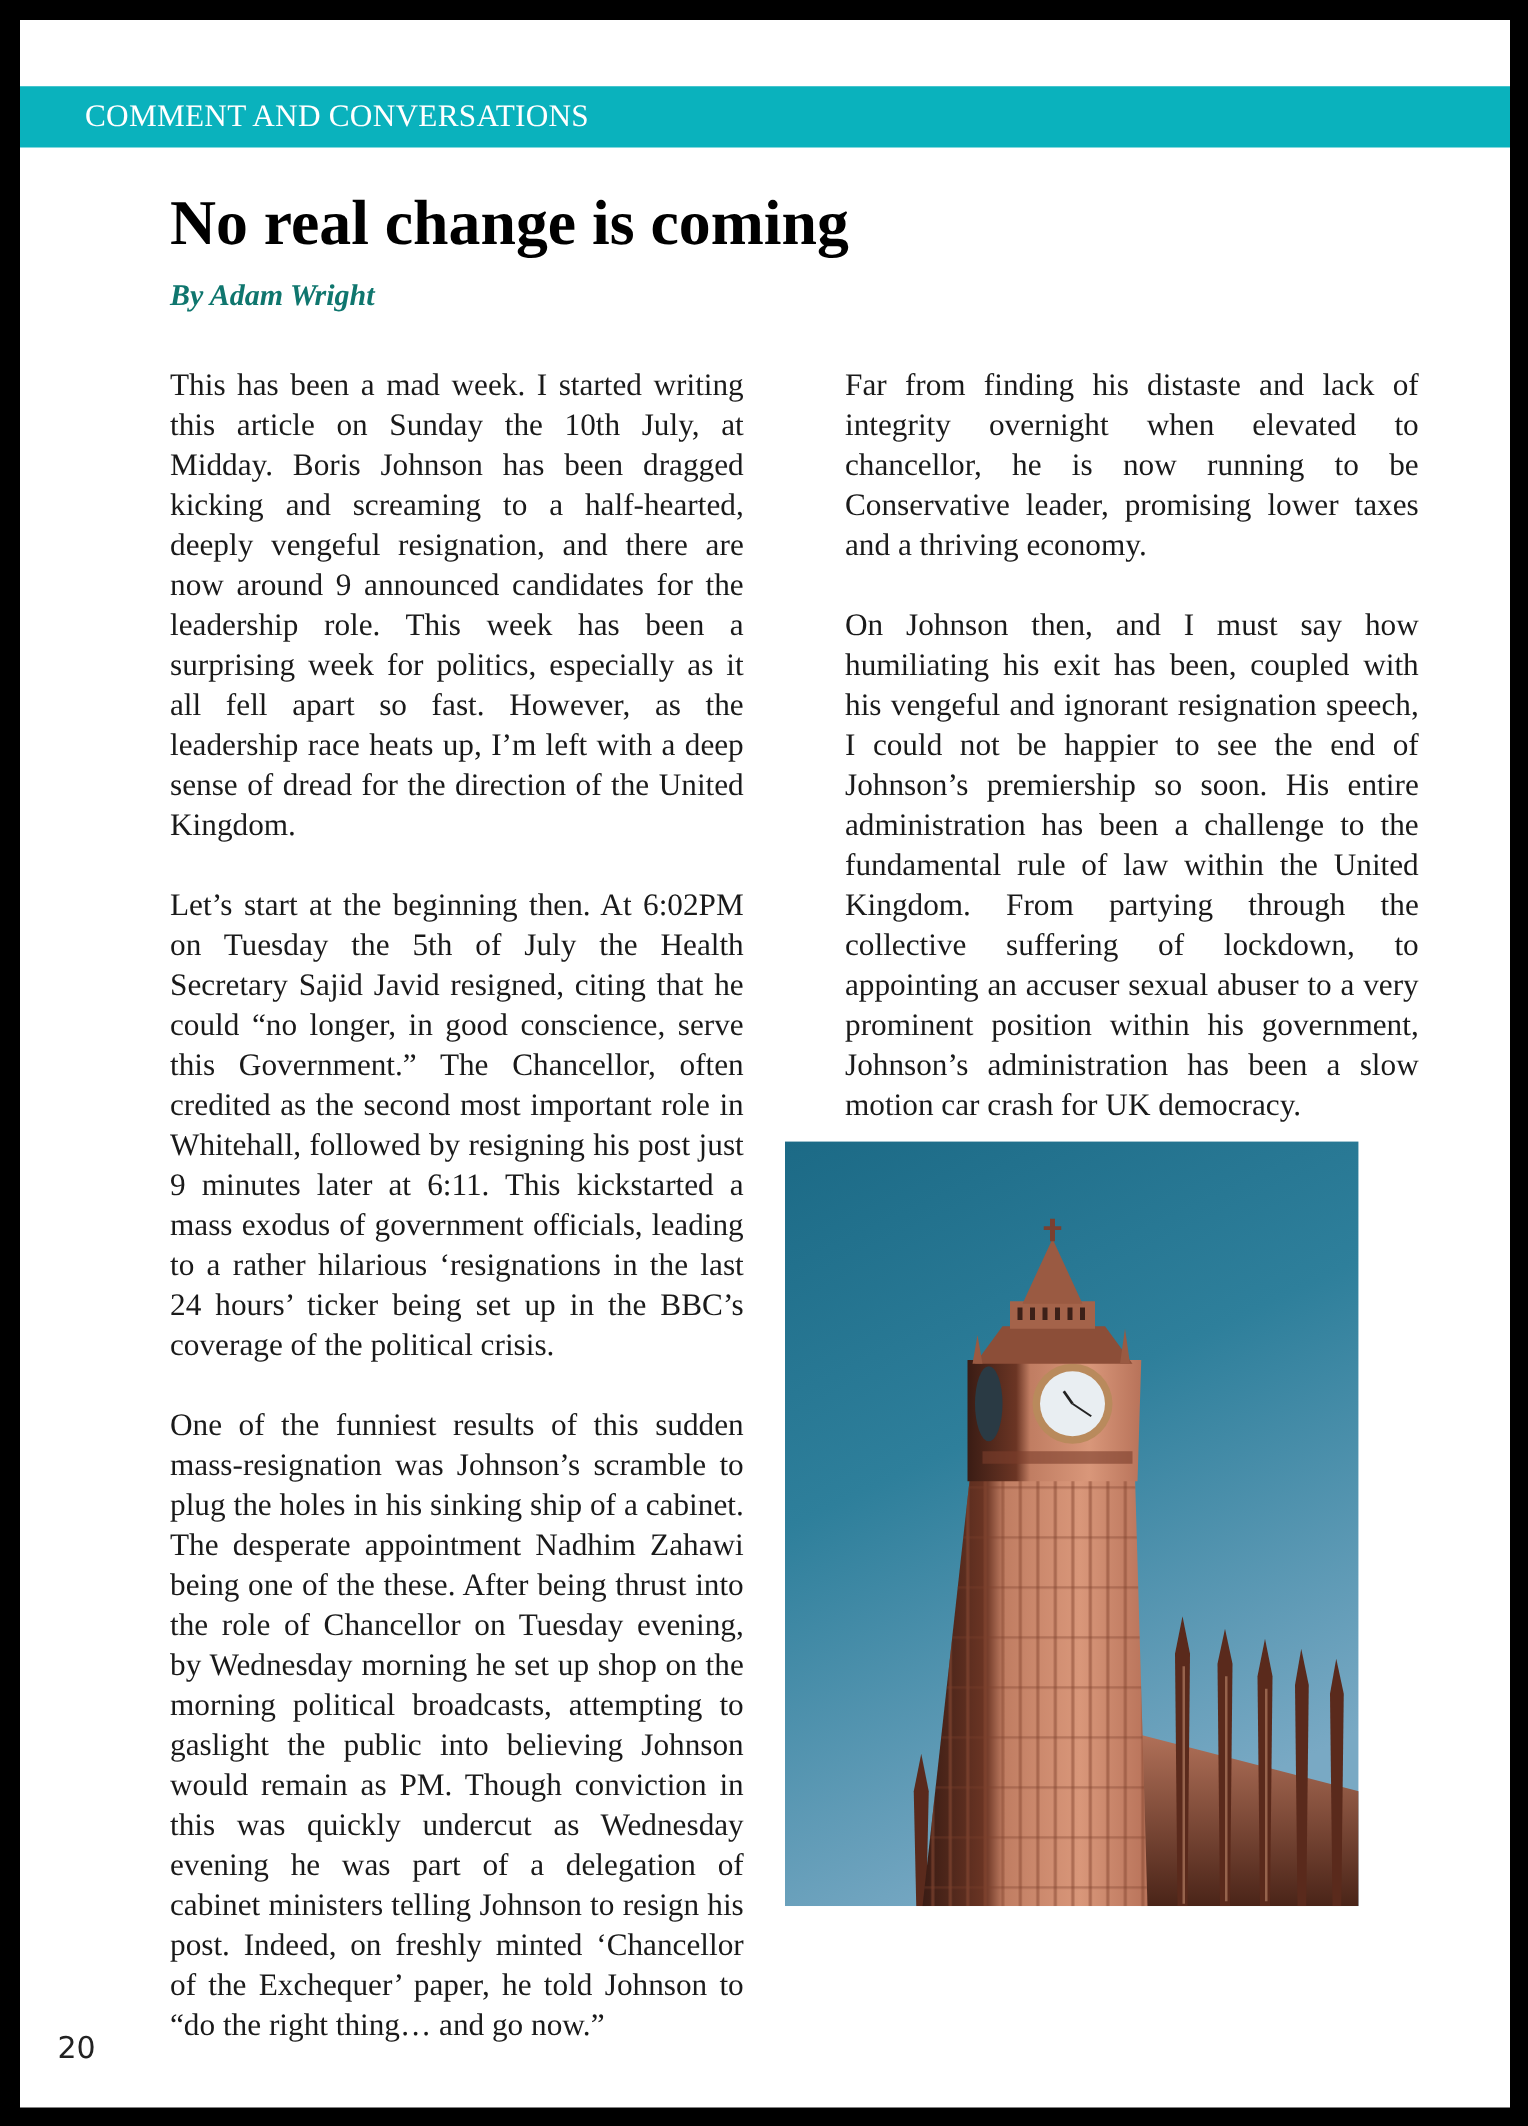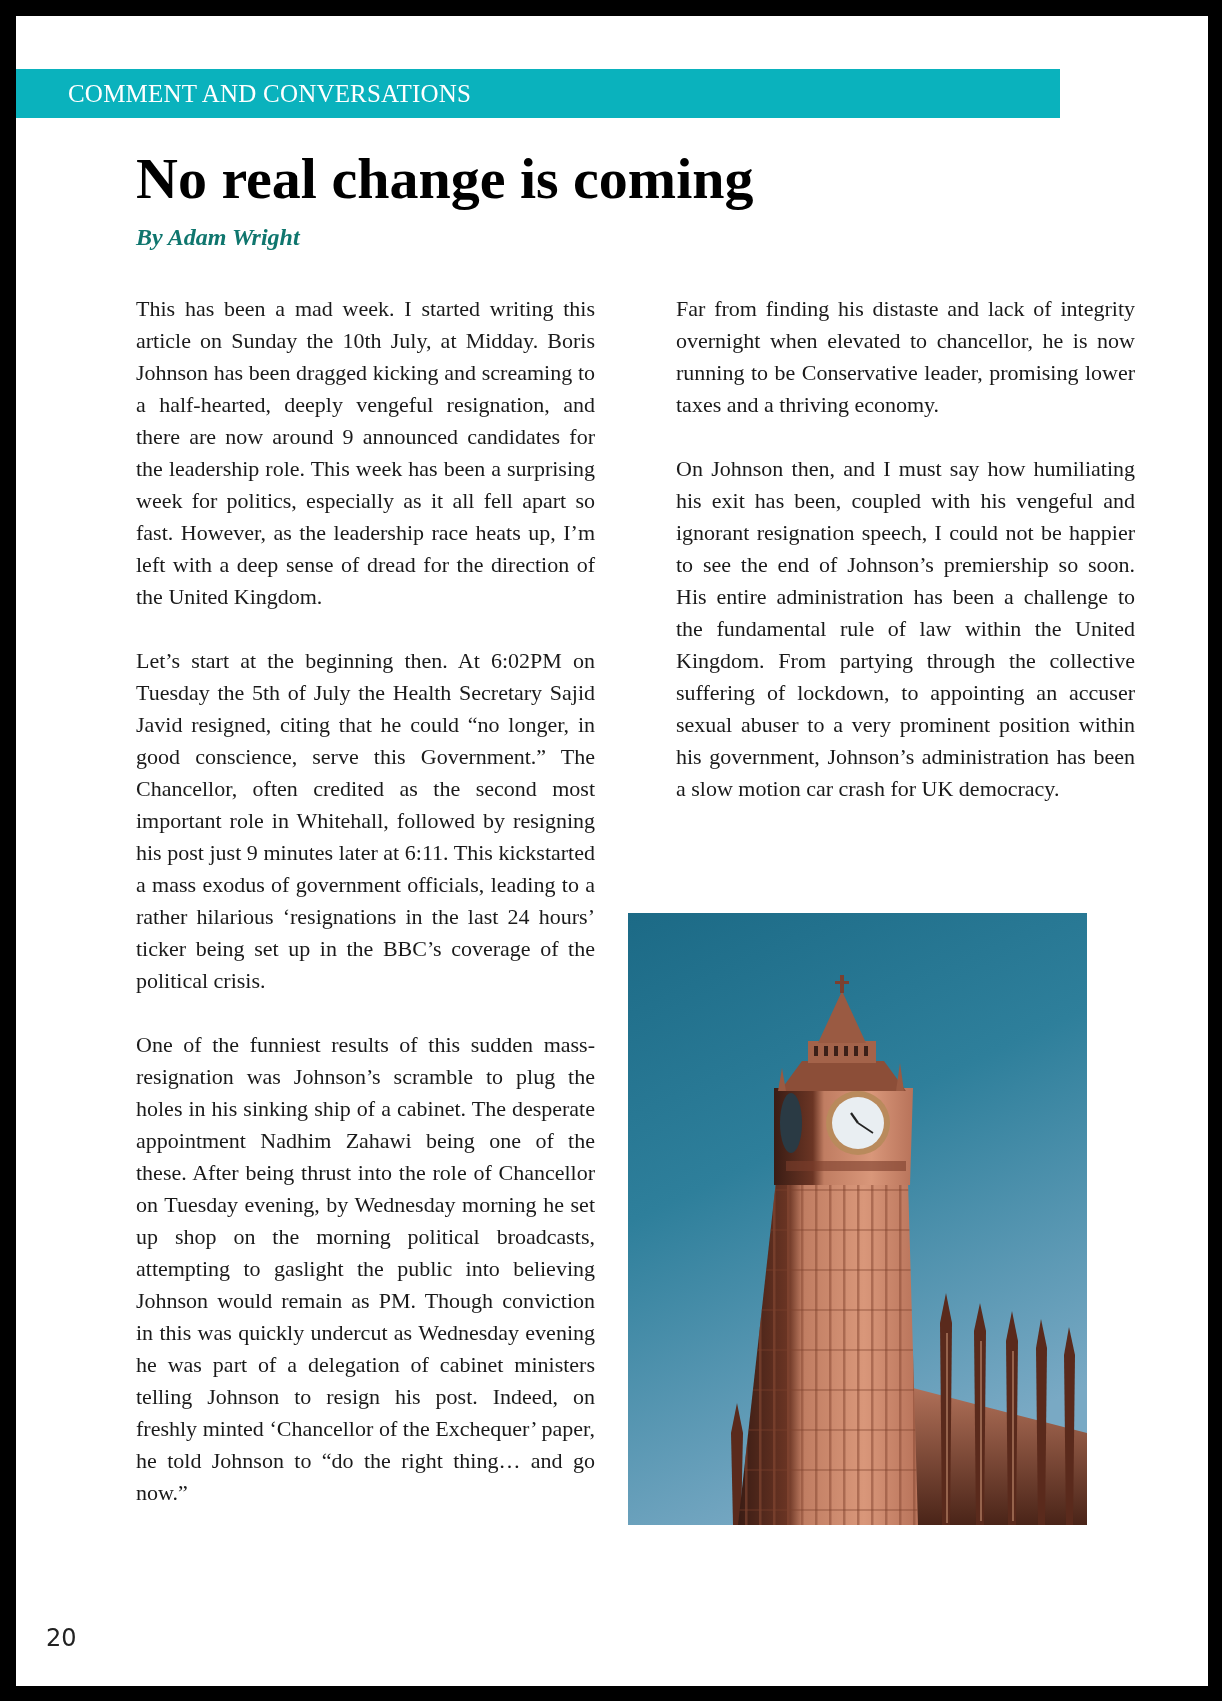--- a/index.html
+++ b/index.html
@@ -7,39 +7,39 @@
       width: 1222px; height: 1701px; background: #000;
       position: relative; overflow: hidden;
       font-family: "Liberation Serif", "DejaVu Serif", serif;
     }
     .page {
       position: absolute; left: 16px; top: 16px;
       width: 1192px; height: 1670px; background: #ffffff;
       overflow: hidden;
     }
     .section-band {
-      position: absolute; left: 0; top: 53px; width: 1044px; height: 49px;
+      position: absolute; left: 0; top: 53px; width: 1207px; height: 49px;
       background: #0ab2bd;
     }
     .section-label {
       position: absolute; left: 52px; top: 10px;
       color: #ffffff; font-size: 25px; font-weight: 400; letter-spacing: 0.2px;
       font-family: "Liberation Serif", serif; line-height: 30px; white-space: nowrap;
     }
     .headline {
       position: absolute; left: 120px; top: 136px; margin: 0;
-      font-size: 58px; font-weight: 700; color: #000; line-height: 54px; white-space: nowrap;
+      font-size: 51px; font-weight: 700; color: #000; line-height: 54px; white-space: nowrap;
     }
     .byline {
       position: absolute; left: 120px; top: 206px; margin: 0;
       font-size: 24px; font-weight: 700; font-style: italic; color: #0f766e; line-height: 30px;
     }
     .col {
       position: absolute; top: 277px; width: 459px;
-      font-size: 22px; line-height: 32px; color: #1a1a1a;
+      font-size: 25px; line-height: 32px; color: #1a1a1a;
       text-align: justify;
     }
     .col-left { left: 120px; }
     .col-right { left: 612px; margin-left: 48px; }
     .col p { margin: 0 0 32px 0; }
     .col p:last-child { margin-bottom: 0; }
     .photo {
       position: absolute; left: 612px; top: 897px; width: 459px; height: 612px;
       overflow: hidden;
     }

